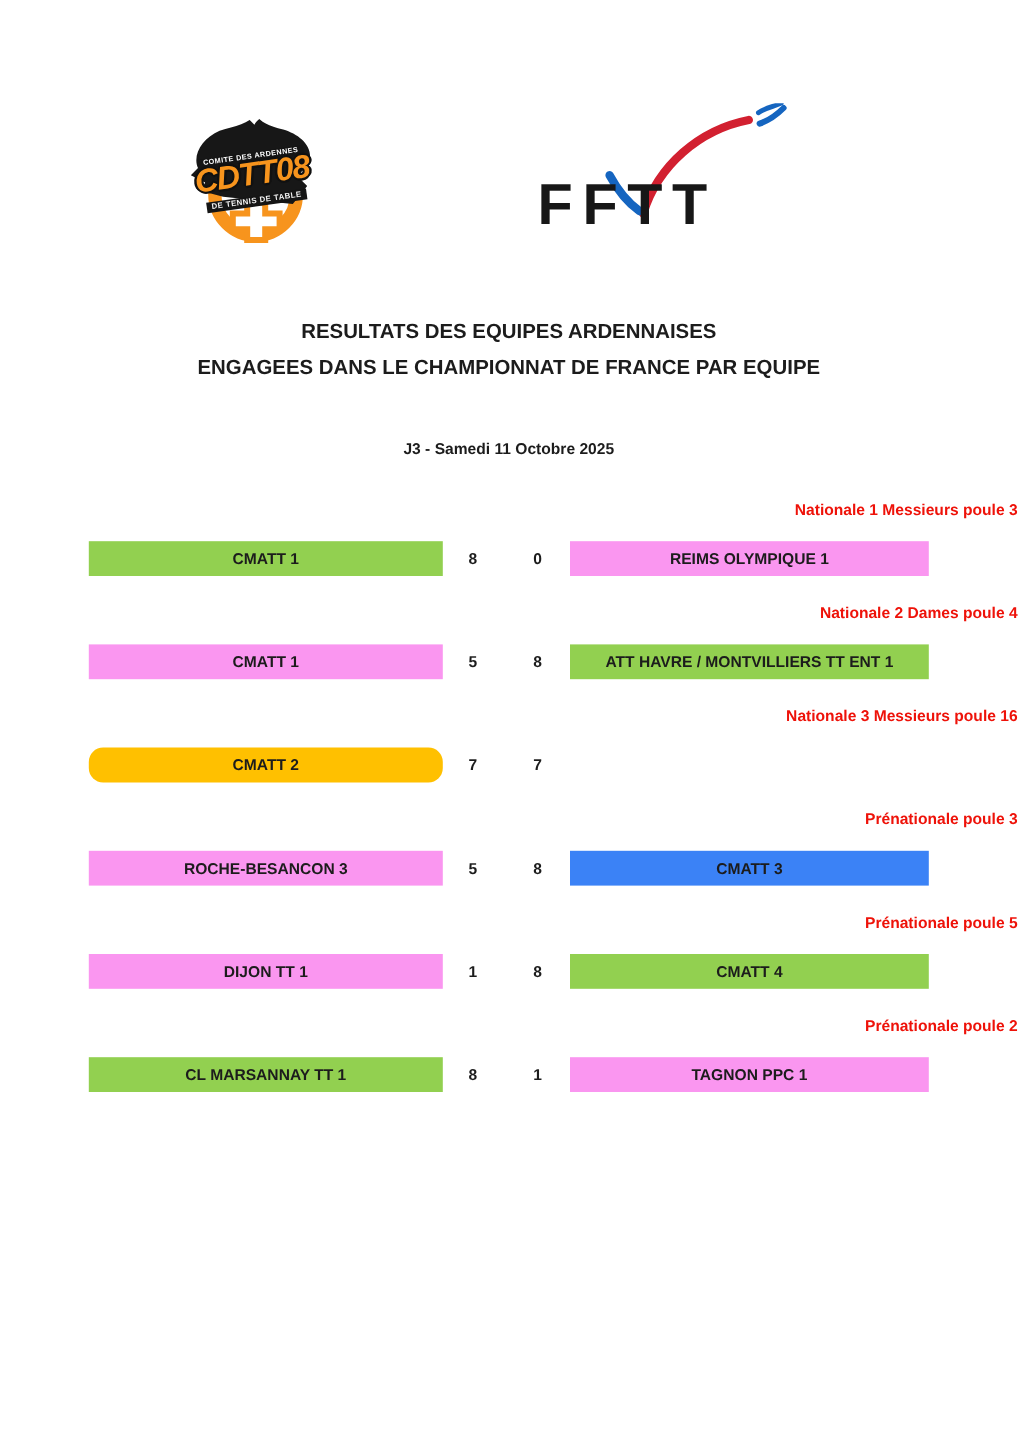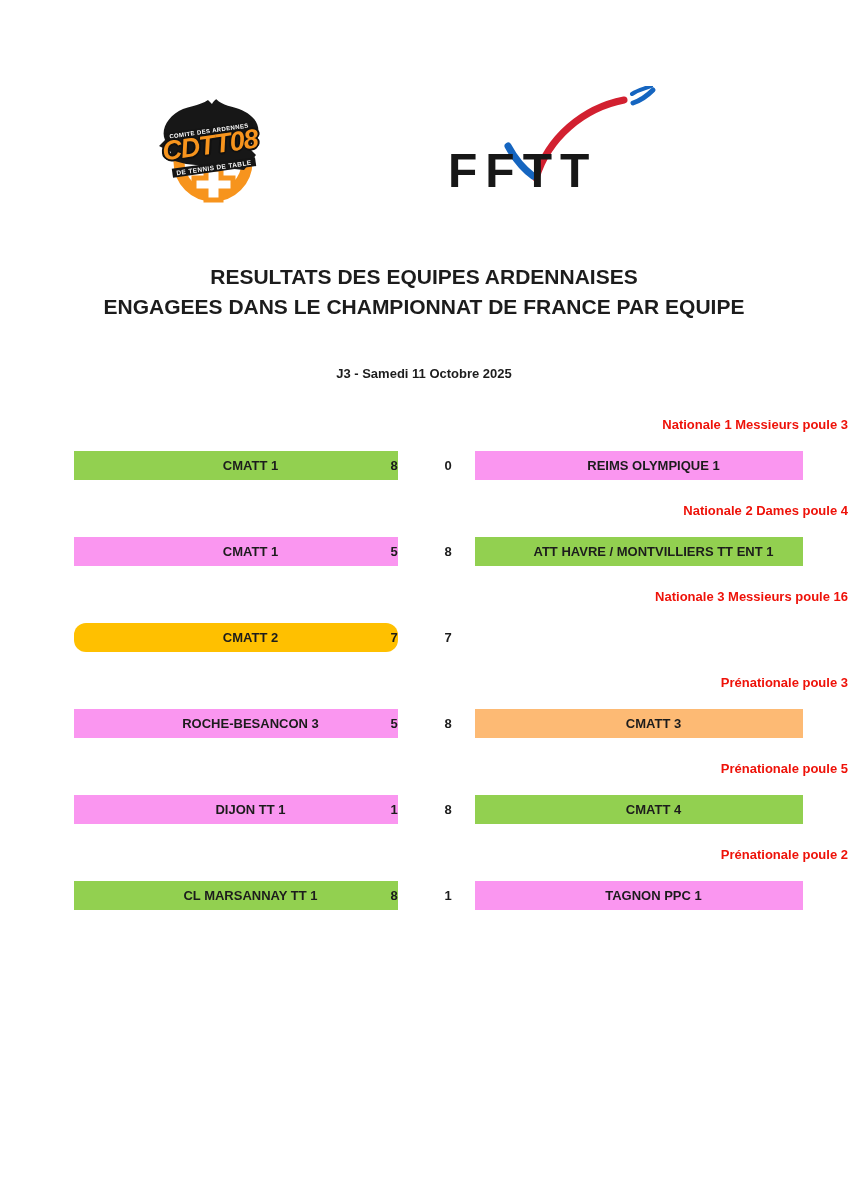--- a/index.html
+++ b/index.html
@@ -29,38 +29,38 @@
     background:#151515;color:#f2f2f2;font-size:6.5px;font-weight:bold;
     padding:1px 4px;letter-spacing:.4px;white-space:nowrap;
   }
 
   .logo-fftt{position:absolute;left:448px;top:86px;width:215px;height:112px;}
   .logo-fftt svg{position:absolute;inset:0;}
 
   
   .title{
     position:absolute;top:262px;left:0;width:848px;text-align:center;
-    font-size:21px;font-weight:bold;line-height:30px;color:#1c1c1c;
+    font-size:17px;font-weight:bold;line-height:30px;color:#1c1c1c;
   }
   .date-line{
     position:absolute;top:366px;left:0;width:848px;text-align:center;
     font-size:13px;font-weight:bold;color:#1c1c1c;
   }
 
   
   .sections{position:absolute;top:417px;left:0;width:848px;}
   .section{height:86px;position:relative;}
   .section-heading{
     text-align:right;font-size:13px;font-weight:bold;line-height:16px;
     width:100%;
   }
   .match-row{position:absolute;top:34px;left:0;width:848px;height:29px;}
   .team-box{
     position:absolute;top:0;height:29px;display:flex;align-items:center;justify-content:center;
-    font-size:13px;font-weight:bold;color:#1c1c1c;text-align:center;padding-left:29px;
+    font-size:13px;font-weight:bold;color:#1c1c1c;text-align:center;
   }
   .team-box.home{left:74px;width:295px;}
   .team-box.away{left:475px;width:299px;}
   .score{
     position:absolute;top:0;height:29px;width:40px;display:flex;align-items:center;justify-content:center;
     font-size:13px;font-weight:bold;color:#1c1c1c;
   }
   .score.s1{left:374px;}
   .score.s2{left:428px;}
 </style>
@@ -136,21 +136,21 @@
         <div class="score s2">7</div>
       </div>
     </div>
 
     <div class="section">
       <div class="section-heading" style="color: rgb(238, 18, 9);">Prénationale poule 3</div>
       <div class="match-row">
         <div class="team-box home" style="background-color: rgb(250, 150, 240);">ROCHE-BESANCON 3</div>
         <div class="score s1">5</div>
         <div class="score s2">8</div>
-        <div class="team-box away" style="background-color: #fdba74;">CMATT 3</div>
+        <div class="team-box away" style="background-color: #3b82f6;">CMATT 3</div>
       </div>
     </div>
 
     <div class="section">
       <div class="section-heading" style="color: rgb(238, 18, 9);">Prénationale poule 5</div>
       <div class="match-row">
         <div class="team-box home" style="background-color: rgb(250, 150, 240);">DIJON TT 1</div>
         <div class="score s1">1</div>
         <div class="score s2">8</div>
         <div class="team-box away" style="background-color: rgb(146, 208, 80);">CMATT 4</div>

